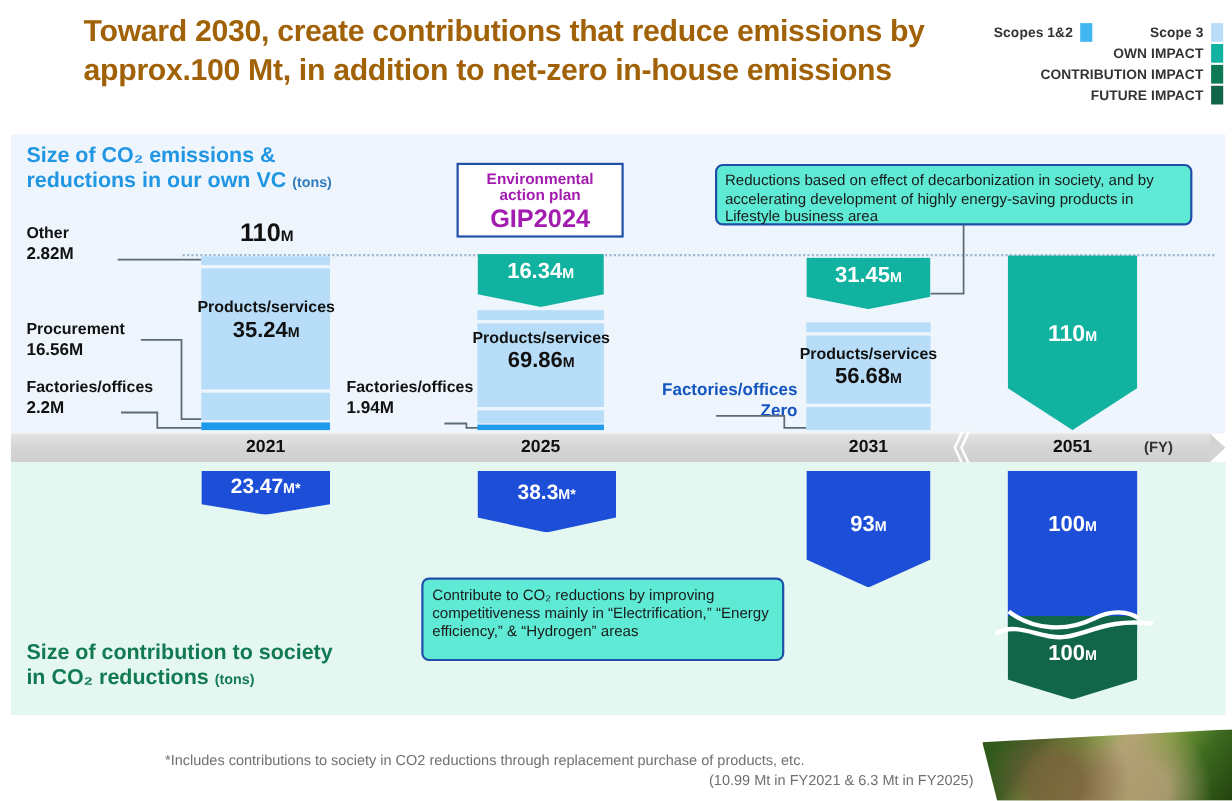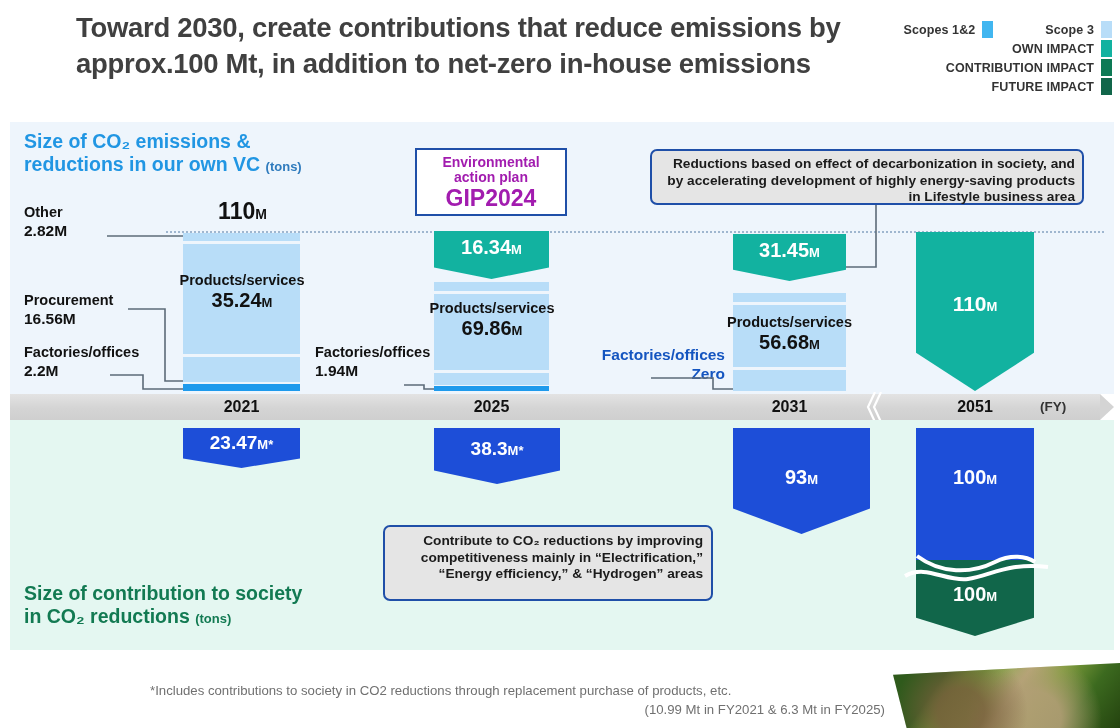--- a/index.html
+++ b/index.html
@@ -8,21 +8,21 @@
     background: #ffffff;
     font-family: "Liberation Sans", sans-serif;
     overflow: hidden;
   }
   #root { position: relative; width: 1120px; height: 728px; background:#fff; }
 
   
   .title {
     position: absolute; left: 76px; top: 10px; width: 790px;
     font-size: 27.5px; font-weight: bold; line-height: 1.30;
-    color: #404040; letter-spacing: -0.3px;
+    color: #a16207; letter-spacing: -0.3px;
   }
   .legend { position: absolute; right: 8px; top: 20px; width: 250px; }
   .legend-row { display: flex; align-items: center; justify-content: flex-end; height: 19px; }
   .legend-label {
     font-size: 12.5px; font-weight: bold; color: #333333;
     letter-spacing: 0.1px; margin-right: 7px;
   }
   .legend-sw { width: 11px; height: 17px; display:inline-block; }
   .lg-gap { width: 52px; display:inline-block; }
 
@@ -98,24 +98,23 @@
   }
   .axis-year {
     position:absolute; top:398px; font-size:16px; font-weight:bold; color:#111;
     text-align:center;
   }
   .axis-fy { position:absolute; top:399px; left:1040px; font-size:13.5px; font-weight:bold; color:#333; }
   .axis-break { position:absolute; top:392px; left:862px; width:22px; height:30px; }
 
   
   .callout {
-    position:absolute; background:#e5e5e5; border:2px solid #1f4fa8;
-    font-size:13.7px; font-weight:bold; color:#1b1b1b; line-height:1.22;
+    position:absolute; background:#5eead4; border:2px solid #1f4fa8;
+    font-size:13.7px; font-weight:normal; color:#1b1b1b; line-height:1.22;
     padding:5px 7px;
-    text-align:right;
   }
   .callout.rounded { border-radius:7px; }
   .gip {
     position:absolute; background:#ffffff; border:2px solid #1f4fa8;
     text-align:center; color:#a21caf; font-weight:bold; padding-top:5px;
   }
   .gip .t1 { font-size:14px; line-height:1.08; }
   .gip .t2 { font-size:23px; line-height:1.18; }
 
   .zero-lbl { position:absolute; font-size:15.5px; font-weight:bold; color:#1455c0; line-height:1.22; text-align:right; }
@@ -287,21 +286,21 @@
   </div>
 
   <div class="pennant green" style="left:183px; top:428px; width:117px; height:40px;">
     <span class="pennant-txt" style="margin-top:4px; font-size:19px;"><span>23.47</span><span class="m">M*</span></span>
   </div>
 
   <div class="pennant green" style="left:434px; top:428px; width:126px; height:56px;">
     <span class="pennant-txt" style="margin-top:10px; font-size:19px;"><span>38.3</span><span class="m">M*</span></span>
   </div>
 
-  <div class="pennant green" style="left:733px; top:428px; width:137px; height:106px;">
+  <div class="pennant green" style="left:733px; top:428px; width:113px; height:106px;">
     <span class="pennant-txt" style="margin-top:38px;"><span>93</span><span class="m">M</span></span>
   </div>
 
   <div class="pennant green" style="left:916px; top:428px; width:118px; height:145px; clip-path:polygon(0 0,100% 0,100% 100%,0 100%);">
     <span class="pennant-txt" style="margin-top:38px;"><span>100</span><span class="m">M</span></span>
   </div>
   <div class="pennant dgreen" style="left:916px; top:560px; width:118px; height:76px;">
     <span class="pennant-txt" style="margin-top:23px;"><span>100</span><span class="m">M</span></span>
   </div>
   <svg class="wave" style="left:896px; top:538px; width:160px; height:52px;" viewBox="0 0 160 52">

